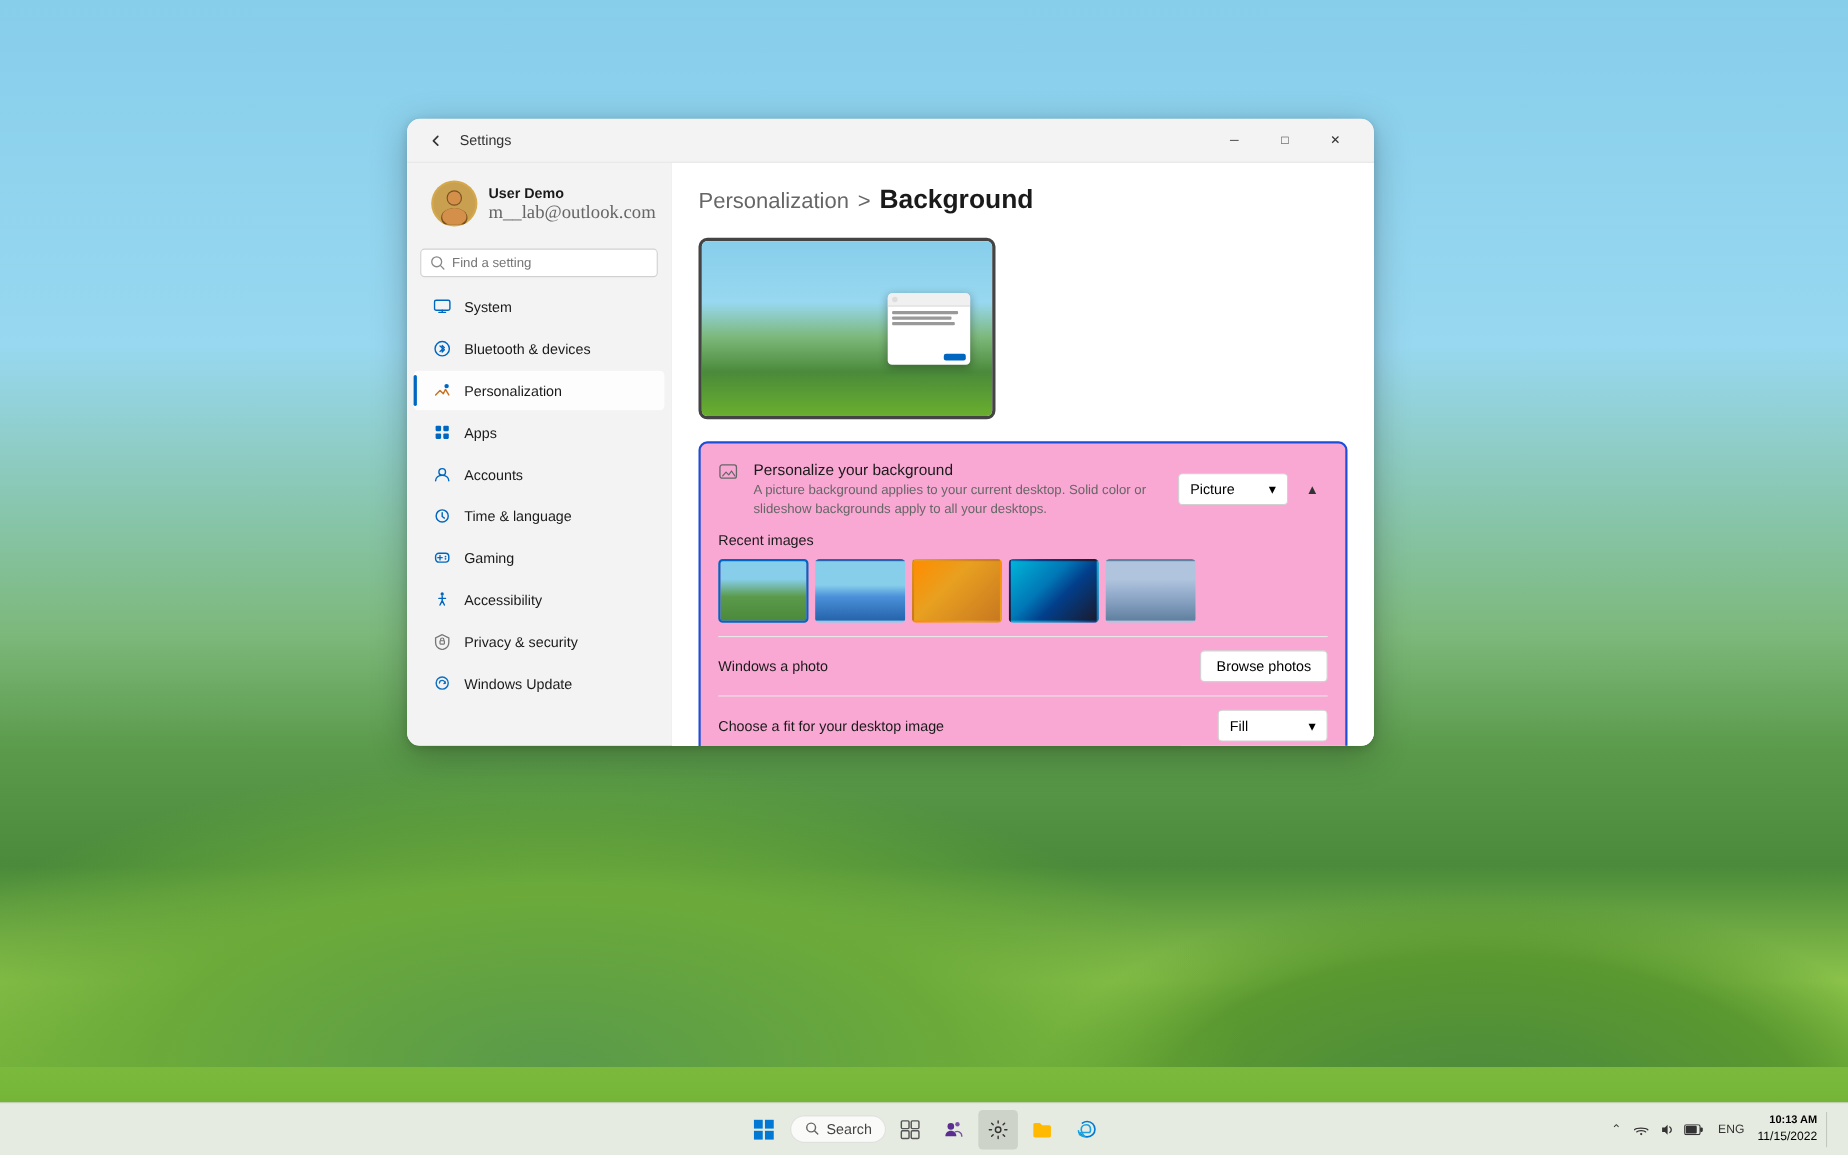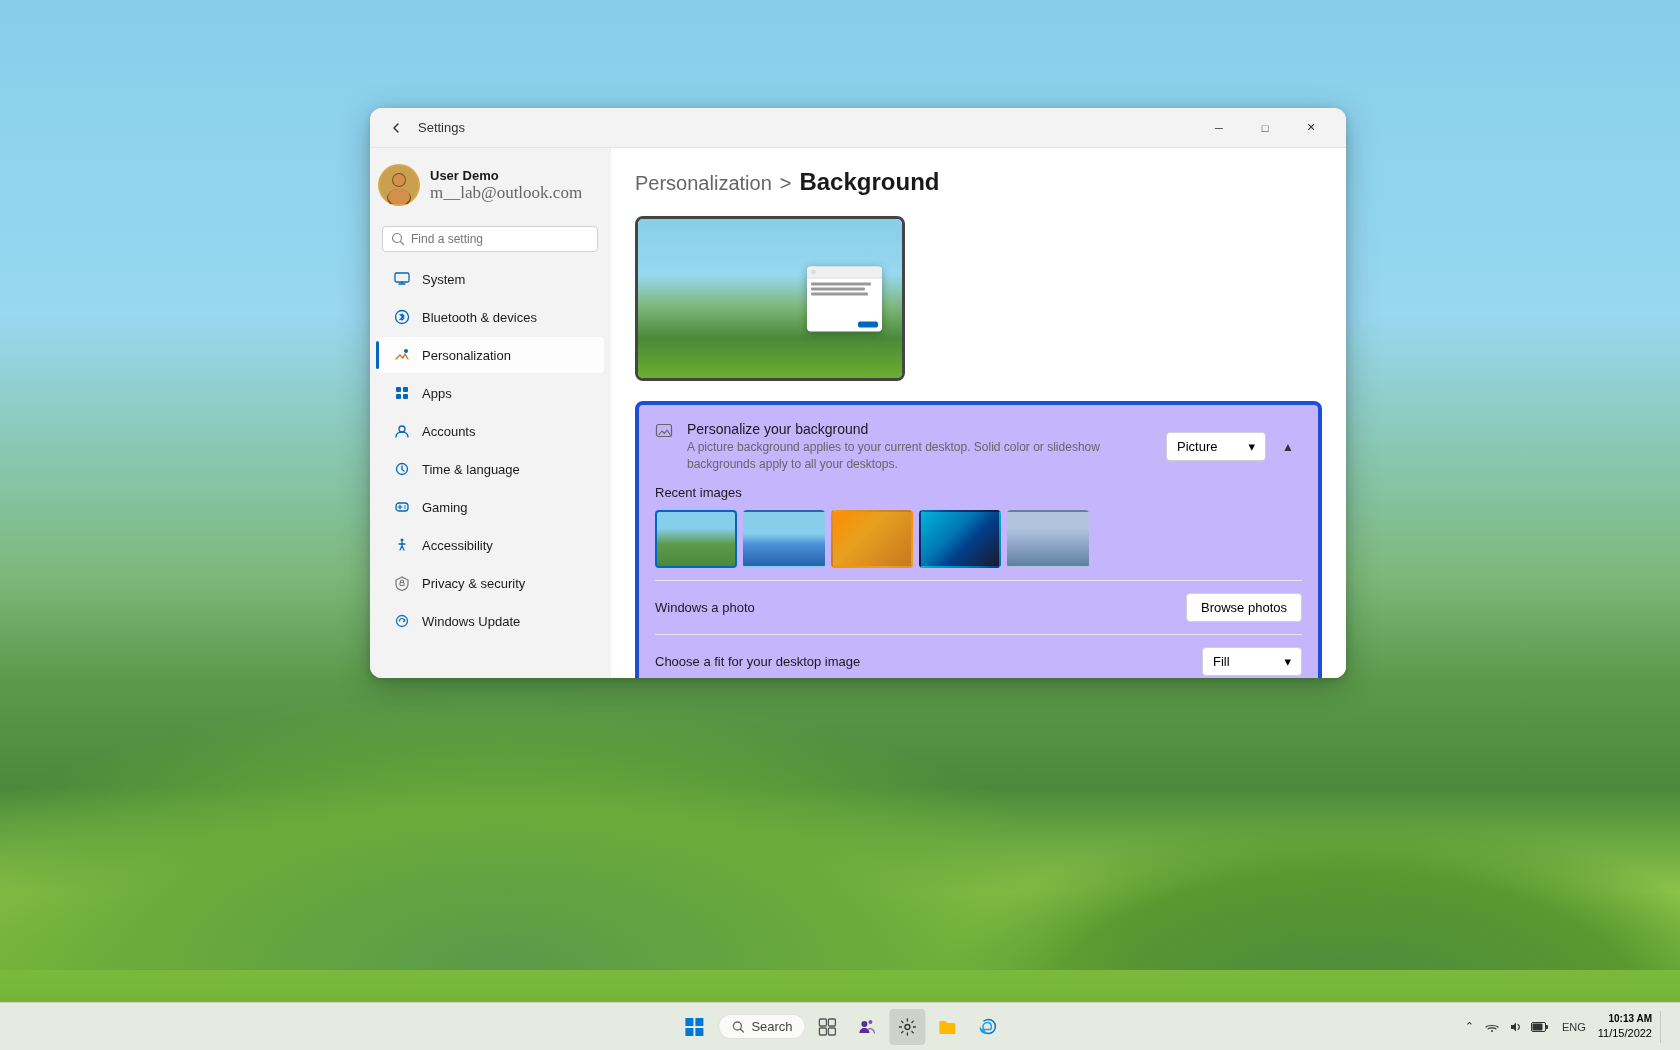--- a/index.html
+++ b/index.html
@@ -63,21 +63,21 @@
       display: flex;
       align-items: center;
       justify-content: center;
       border-radius: 4px;
       cursor: pointer;
       font-size: 20px;
     }
 
     .taskbar-search {
       display: flex;
-      align-items: flex-end;
+      align-items: flex-start;
       background: rgba(255,255,255,0.8);
       border-radius: 20px;
       padding: 4px 12px;
       gap: 6px;
       cursor: pointer;
       border: 1px solid rgba(0,0,0,0.1);
     }
 
     .taskbar-right {
       display: flex;
@@ -90,21 +90,21 @@
       font-size: 11px;
       text-align: right;
       line-height: 1.4;
     }
 
     
     .settings-window {
       position: absolute;
       top: 108px;
       left: 370px;
-      width: 976px;
+      width: 879px;
       height: 570px;
       background: #f3f3f3;
       border-radius: 12px;
       box-shadow: 0 8px 32px rgba(0,0,0,0.25), 0 2px 8px rgba(0,0,0,0.15);
       display: flex;
       flex-direction: column;
       overflow: hidden;
     }
 
     
@@ -169,21 +169,21 @@
       flex-direction: column;
       padding: 8px 0;
       overflow-y: auto;
       flex-shrink: 0;
     }
 
     .user-profile {
       display: flex;
       align-items: center;
       gap: 10px;
-      padding: 8px 8px 16px;
+      padding: 8px 22px 16px;
     }
 
     .avatar {
       width: 42px;
       height: 42px;
       border-radius: 50%;
       background: #d4a84b;
       display: flex;
       align-items: center;
       justify-content: center;
@@ -354,25 +354,25 @@
       height: 6px;
       width: 20px;
       background: #0067c0;
       border-radius: 2px;
       margin-top: auto;
       align-self: flex-end;
     }
 
     
     .settings-card {
-      background: #c4b5fd;
+      background: #f9a8d4;
       border-radius: 8px;
       padding: 16px;
       margin-bottom: 4px;
-      border: 4px solid #1d4ed8;
+      border: 2px solid #1d4ed8;
     }
 
     .settings-row {
       display: flex;
       align-items: center;
       justify-content: space-between;
     }
 
     .settings-row-left {
       display: flex;

